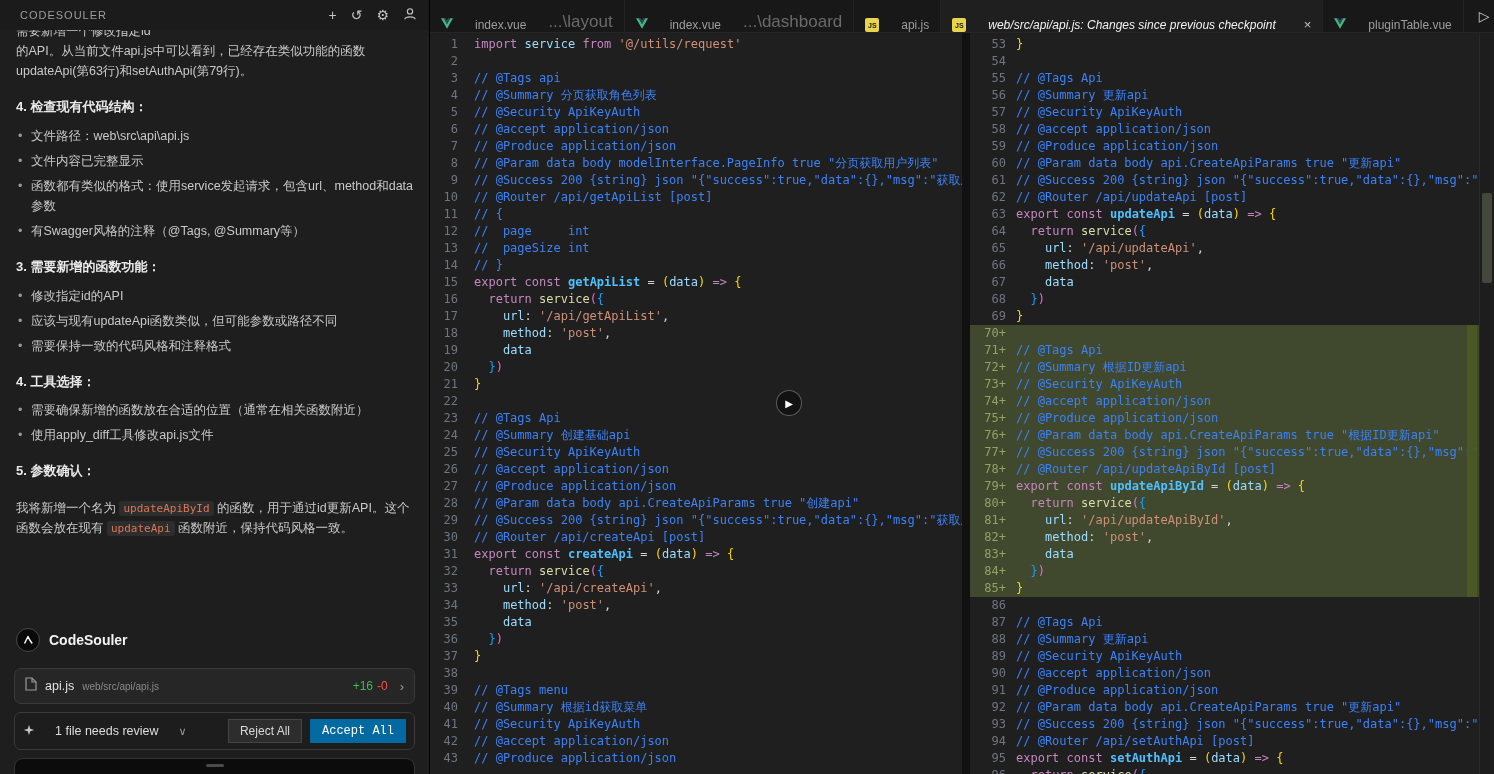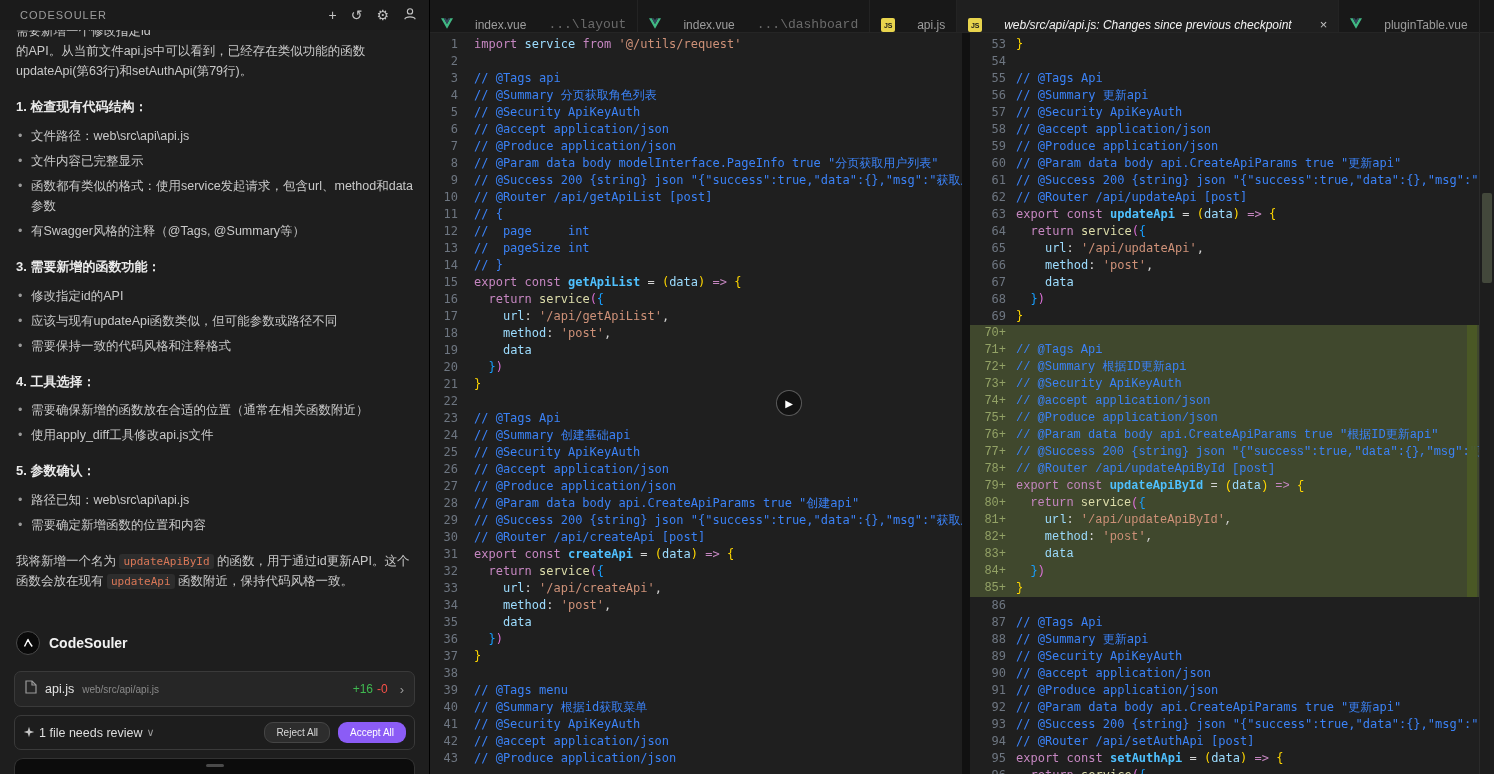--- a/index.html
+++ b/index.html
@@ -58,28 +58,28 @@
   }
   .file-name { color:#e2e2e2; font-size:12.5px; }
   .file-path { color:#8a8a8a; font-size:10px; }
   .diff-counts { margin-left:auto; font-size:12px; display:flex; gap:4px; }
   .added-count { color:#3fb950; }
   .removed-count { color:#f85149; }
   .chev { color:#9a9a9a; font-size:13px; margin-left:4px; }
 
   .review-bar {
     margin-top:8px; border:1px solid #3a3a3a; background:#1d1d1d; border-radius:7px;
-    padding:6px 8px; display:flex; align-items:center; gap:4px;
+    padding:6px 8px; display:flex; align-items:center; gap:20px;
   }
   .review-label { color:#dedede; font-size:12.5px; }
   .review-caret { color:#9a9a9a; font-size:11px; }
   .review-buttons { margin-left:auto; display:flex; gap:8px; }
-  .btn { border-radius:9px; font-size:10px; padding:4px 11px; cursor:pointer; border:1px solid transparent; font-family:inherit; }
+  .btn { border-radius:0; font-size:12px; padding:4px 11px; cursor:pointer; border:1px solid transparent; font-family:inherit; }
   .btn-secondary { background:#2d2d2d; border-color:#454545; color:#d8d8d8; }
-  .btn-primary { background:#8b5cf6; color:#fff; }
+  .btn-primary { background:#0369a1; color:#fff;font-family:Liberation Mono, monospace; }
 
   .input-stub {
     margin-top:8px; height:16px; background:#0c0c0c;
     border:1px solid #333; border-bottom:none; border-radius:9px 9px 0 0;
     display:flex; justify-content:center;
   }
   .input-handle { width:18px; height:3px; background:#4a4a4a; border-radius:2px; margin-top:5px; }
 
   
   .editor-region { flex:1; display:flex; flex-direction:column; min-width:0; }
@@ -87,21 +87,21 @@
     height:33px; flex:none; background:#181818; display:flex; align-items:stretch;
     white-space:nowrap; overflow:hidden; border-bottom:1px solid #252525;
   }
   .tab {
     display:flex; align-items:flex-end; gap:22px; padding:0 11px;
     border-right:1px solid #232323; font-size:12px; color:#9d9d9d;
     background:#181818; cursor:pointer; flex:none;
   }
   .tab.active { background:#1f1f1f; color:#f2f2f2; }
   .tab.active .tab-label { font-style:italic; }
-  .tab-detail { color:#6a6a6a; font-size:13px;font-family:Liberation Mono, monospace; }
+  .tab-detail { color:#6a6a6a; font-size:17px; }
   .tab-close { margin-left:6px; color:#c2c2c2; font-size:13px; }
   .js-icon {
     width:14px; height:14px; background:#e8d44d; color:#1a1a1a;
     font-size:7px; font-weight:bold; display:flex; align-items:center; justify-content:center;
     border-radius:2px; font-family:"Liberation Sans", sans-serif;
   }
   .tab-actions { margin-left:auto; display:flex; align-items:center; gap:17px; padding:0 15px; color:#c8c8c8; font-size:14px; flex:none; }
   .tab-actions span { cursor:pointer; line-height:1; }
 
   .panes { flex:1; display:flex; position:relative; overflow:hidden; min-height:0; }
@@ -109,21 +109,21 @@
   .pane-left { width:532px; flex:none; }
   .sash { width:8px; flex:none; background:#111; cursor:col-resize; }
   .pane-right { flex:1; min-width:0; }
 
   .code { font-family:"DejaVu Sans Mono", monospace; font-size:12px; line-height:17px; padding-top:3px; white-space:pre; }
   .code-line { display:flex; height:17px; }
   .gutter { flex:none; text-align:right; color:#6e7681; user-select:none; }
   .pane-left .gutter { width:44px; padding-right:16px; }
   .pane-right .gutter { width:46px; padding-right:10px; }
   .code-text { flex:1; overflow:hidden; }
-  .code-line.added { background:rgba(155,185,85,0.27);font-family:Liberation Mono, monospace; }
+  .code-line.added { background:rgba(155,185,85,0.27); }
   .code-line.added .gutter { color:#93a266; }
 
   .tk-kw { color:#c586c0; }
   .tk-cn { color:#4fc1ff; font-weight:bold; }
   .tk-fn { color:#dcdcaa; }
   .tk-var { color:#9cdcfe; }
   .tk-str { color:#ce9178; }
   .tk-cm { color:#3b82f6; }
   .tk-pl { color:#d4d4d4; }
   .tk-b1 { color:#ffd700; }
@@ -163,43 +163,39 @@
         </span>
       </div>
     </div>
 
     <div class="chat">
       <div class="clipped-line">
         <span>需要新增一个修改指定id</span>
       </div>
       <p>的API。从当前文件api.js中可以看到，已经存在类似功能的函数updateApi(第63行)和setAuthApi(第79行)。</p>
       <div id="sections">
-          <div class="chat-heading">1. 检查现有代码结构：</div>
+          <div class="chat-heading">4. 检查现有代码结构：</div>
           <ul class="chat-list">
             <li>文件路径：web\src\api\api.js</li>
             <li>文件内容已完整显示</li>
             <li>函数都有类似的格式：使用service发起请求，包含url、method和data参数</li>
             <li>有Swagger风格的注释（@Tags, @Summary等）</li>
           </ul>
           <div class="chat-heading">3. 需要新增的函数功能：</div>
           <ul class="chat-list">
             <li>修改指定id的API</li>
             <li>应该与现有updateApi函数类似，但可能参数或路径不同</li>
             <li>需要保持一致的代码风格和注释格式</li>
           </ul>
           <div class="chat-heading">4. 工具选择：</div>
           <ul class="chat-list">
             <li>需要确保新增的函数放在合适的位置（通常在相关函数附近）</li>
             <li>使用apply_diff工具修改api.js文件</li>
           </ul>
           <div class="chat-heading">5. 参数确认：</div>
-          <ul class="chat-list">
-            <li>路径已知：web\src\api\api.js</li>
-            <li>需要确定新增函数的位置和内容</li>
-          </ul>
         </div>
       <p class="conclusion" id="conclusion"><span>我将新增一个名为 </span><span class="inline-code">updateApiById</span><span> 的函数，用于通过id更新API。这个函数会放在现有 </span><span class="inline-code">updateApi</span><span> 函数附近，保持代码风格一致。</span></p>
 
     </div>
 
     <div class="sidebar-bottom">
       <div class="brand">
         <span class="brand-logo">
           <svg width="14" height="14" viewBox="0 0 20 20">
               <path d="M5 15 L10 5 L12.5 10 L16 15" fill="none" stroke="#ffffff" stroke-width="2" stroke-linejoin="round"></path>

